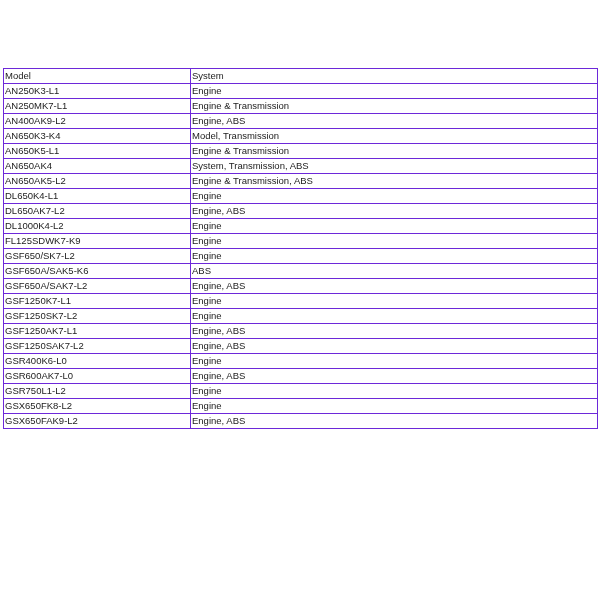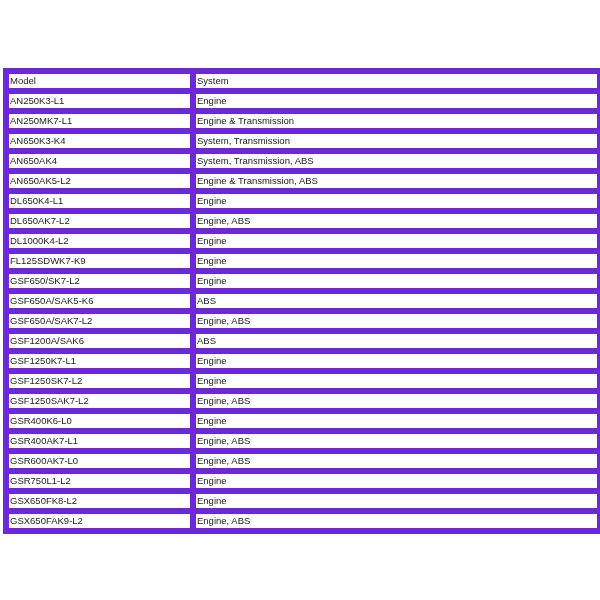--- a/index.html
+++ b/index.html
@@ -9,21 +9,21 @@
       left: 3px; top: 68px;
       width: 594px;
       border-collapse: collapse;
       font-family: "Liberation Sans", "DejaVu Sans", sans-serif;
       font-size: 9.5px;
       color: #222;
       table-layout: fixed;
       border: 1px solid #444;
     }
     td {
-      border: 6px solid #6d28d9;
+      border: 1px solid #6d28d9;
       height: 14px;
       padding: 0 1px;
       line-height: 14px;
       white-space: nowrap;
       overflow: hidden;
       vertical-align: middle;
     }
     col.c1 { width: 187px; }
     col.c2 { width: 407px; }
   </style>
@@ -44,22 +44,30 @@
   <tbody id="tbody">
       <tr>
         <td>AN250K3-L1</td>
         <td>Engine</td>
       </tr>
       <tr>
         <td>AN250MK7-L1</td>
         <td>Engine &amp; Transmission</td>
       </tr>
       <tr>
+        <td>AN400AK9-L2</td>
+        <td>Engine, ABS</td>
+      </tr>
+      <tr>
         <td>AN650K3-K4</td>
-        <td>System, Transmission</td>
+        <td>Model, Transmission</td>
+      </tr>
+      <tr>
+        <td>AN650K5-L1</td>
+        <td>Engine &amp; Transmission</td>
       </tr>
       <tr>
         <td>AN650AK4</td>
         <td>System, Transmission, ABS</td>
       </tr>
       <tr>
         <td>AN650AK5-L2</td>
         <td>Engine &amp; Transmission, ABS</td>
       </tr>
       <tr>
@@ -84,42 +92,38 @@
       </tr>
       <tr>
         <td>GSF650A/SAK5-K6</td>
         <td>ABS</td>
       </tr>
       <tr>
         <td>GSF650A/SAK7-L2</td>
         <td>Engine, ABS</td>
       </tr>
       <tr>
-        <td>GSF1200A/SAK6</td>
-        <td>ABS</td>
-      </tr>
-      <tr>
         <td>GSF1250K7-L1</td>
         <td>Engine</td>
       </tr>
       <tr>
         <td>GSF1250SK7-L2</td>
         <td>Engine</td>
       </tr>
       <tr>
+        <td>GSF1250AK7-L1</td>
+        <td>Engine, ABS</td>
+      </tr>
+      <tr>
         <td>GSF1250SAK7-L2</td>
         <td>Engine, ABS</td>
       </tr>
       <tr>
         <td>GSR400K6-L0</td>
         <td>Engine</td>
-      </tr>
-      <tr>
-        <td>GSR400AK7-L1</td>
-        <td>Engine, ABS</td>
       </tr>
       <tr>
         <td>GSR600AK7-L0</td>
         <td>Engine, ABS</td>
       </tr>
       <tr>
         <td>GSR750L1-L2</td>
         <td>Engine</td>
       </tr>
       <tr>

